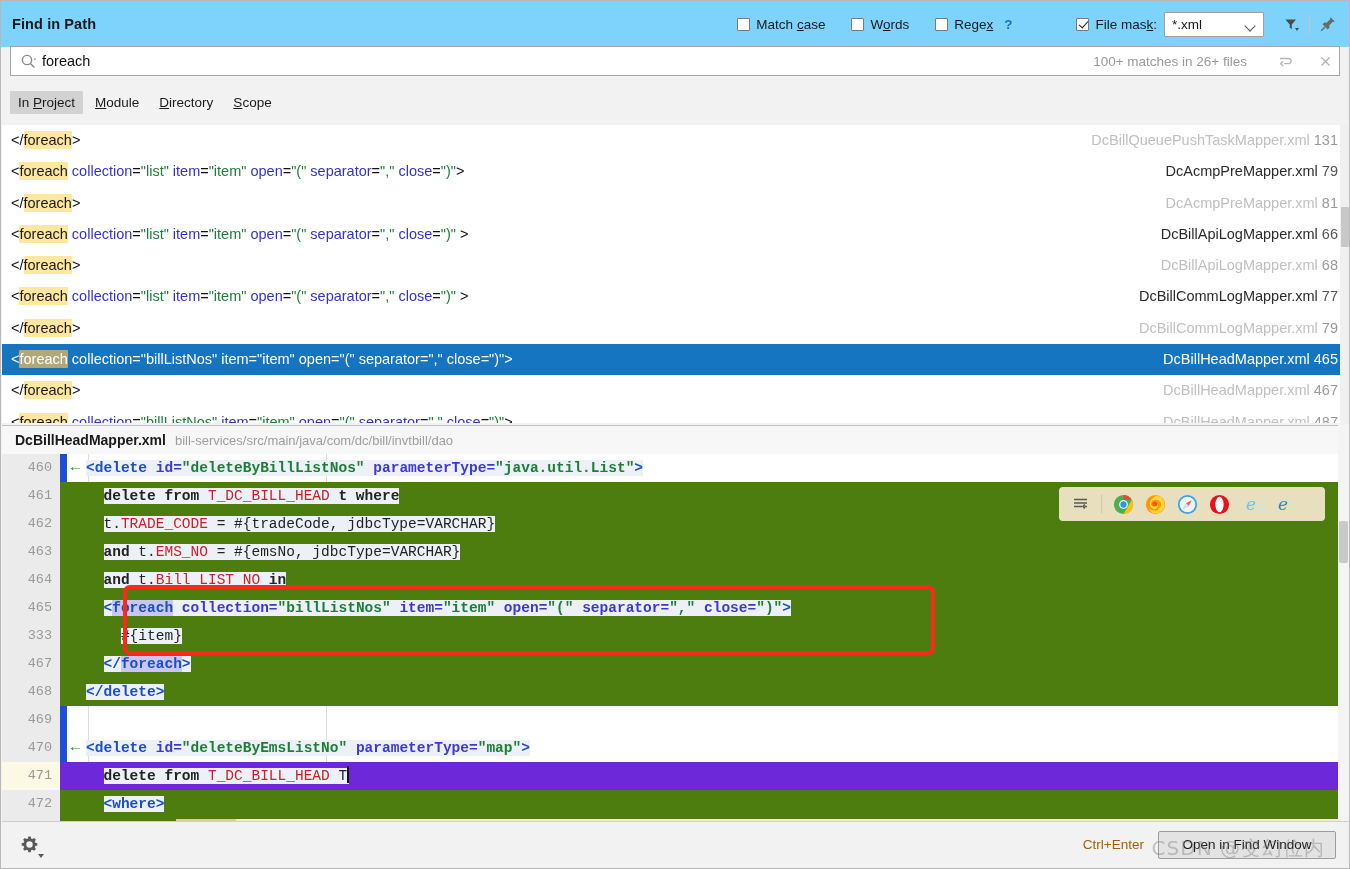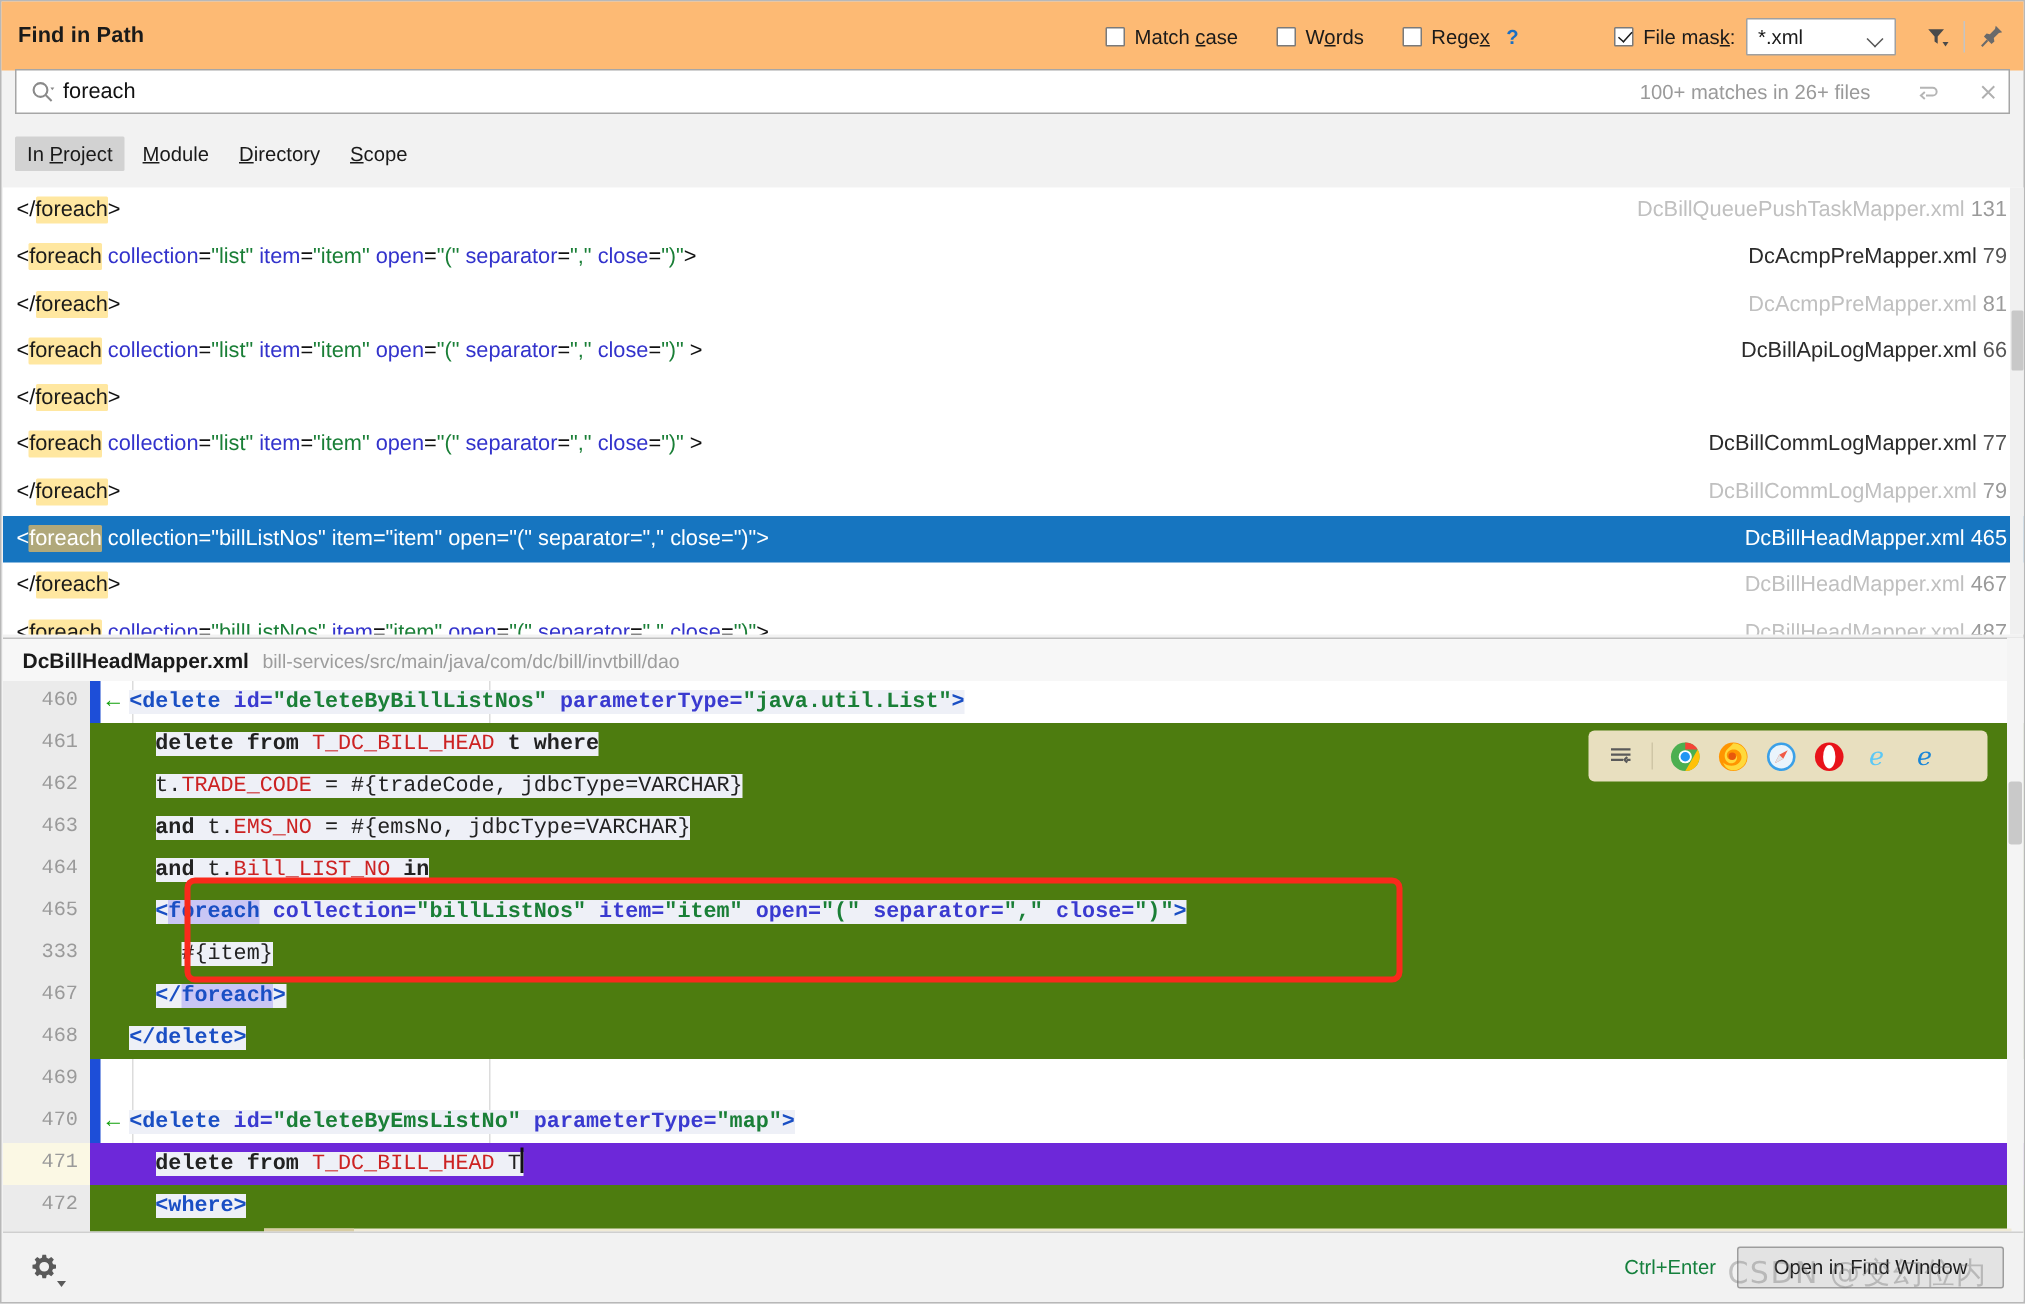--- a/index.html
+++ b/index.html
@@ -6,21 +6,21 @@
   body{
     width:1350px;height:869px;overflow:hidden;
     font-family:"Liberation Sans", sans-serif;
     font-size:13px;color:#1a1a1a;background:#f2f2f2;
   }
   #root{position:relative;width:1350px;height:869px;
     background:#f2f2f2;border:1px solid #b8b8b8;box-sizing:border-box;}
 
   
   .topbar{position:absolute;left:0;top:0;width:1348px;height:46px;
-    background:#fdba74;display:flex;align-items:center;box-sizing:border-box;}
+    background:#7dd3fc;display:flex;align-items:center;box-sizing:border-box;}
   .dlg-title{font-size:14.5px;font-weight:bold;color:#1a1a1a;padding-left:11px;letter-spacing:.1px;}
   .topright{margin-left:auto;display:flex;align-items:center;gap:0;padding-right:8px;}
   .chk{display:flex;align-items:center;gap:6px;margin-right:26px;cursor:default;}
   .box{width:13px;height:13px;border:1.3px solid #7a7a7a;background:#fff;
     box-sizing:border-box;position:relative;border-radius:1px;}
   .box.on:after{content:"";position:absolute;left:3.5px;top:0px;width:4px;height:8px;
     border:solid #1a1a1a;border-width:0 1.7px 1.7px 0;transform:rotate(42deg);}
   .chk-label{font-size:13.5px;color:#1a1a1a;white-space:nowrap;}
   .u{text-decoration:underline;}
   .qmark{color:#1a6fc4;font-weight:bold;font-size:13.5px;margin-left:5px;}
@@ -122,21 +122,21 @@
   .edsb{position:absolute;right:0;top:424px;width:11px;height:400px;background:#f4f4f4;}
   .edsb .thumb{position:absolute;left:1px;top:96px;width:9px;height:42px;background:#c9c9c9;border-radius:2px;}
   .edhsb{position:absolute;left:175px;top:818px;width:1165px;height:8px;background:#f0ead6;}
   .edhsb .thumb{position:absolute;left:0;top:0;width:60px;height:8px;background:#d8cda3;}
 
   
   .bottom{position:absolute;left:1px;bottom:1px;width:1347px;height:45px;
     background:#f2f2f2;border-top:1px solid #cfcfcf;display:flex;align-items:center;}
   .gear{margin-left:14px;width:26px;height:26px;display:flex;align-items:center;justify-content:center;position:relative;}
   .bright{margin-left:auto;display:flex;align-items:center;padding-right:13px;gap:14px;}
-  .shortcut{color:#15803d;font-size:13.5px;text-align:right;}
+  .shortcut{color:#a16207;font-size:13.5px;text-align:right;}
   .okbtn{height:28px;min-width:178px;border:1px solid #9d9d9d;background:#e3e3e3;
     display:flex;align-items:center;justify-content:center;font-size:13.5px;color:#1a1a1a;
     border-radius:2px;box-sizing:border-box;}
   .watermark{position:absolute;right:24px;bottom:6px;font-size:20px;color:rgba(120,120,120,.40);
     letter-spacing:1px;white-space:nowrap;pointer-events:none;z-index:60;
     font-family:"DejaVu Sans", sans-serif;}
 </style>
 </head>
 <body>
 
@@ -234,20 +234,21 @@
       <div class="row">
         <span class="code"><span class="c-punc">&lt;/</span><span class="hit">foreach</span><span class="c-punc">&gt;</span></span>
         <span class="fname dim">DcAcmpPreMapper.xml <span class="ln">81</span></span>
       </div>
       <div class="row">
         <span class="code"><span class="c-punc">&lt;</span><span class="hit">foreach</span><span class="c-attr"> collection</span><span class="c-eq">=</span><span class="c-val">"list"</span><span class="c-attr">  item</span><span class="c-eq">=</span><span class="c-val">"item"</span><span class="c-attr"> open</span><span class="c-eq">=</span><span class="c-val">"("</span><span class="c-attr"> separator</span><span class="c-eq">=</span><span class="c-val">","</span><span class="c-attr"> close</span><span class="c-eq">=</span><span class="c-val">")"</span><span class="c-punc"> &gt;</span></span>
         <span class="fname">DcBillApiLogMapper.xml <span class="ln">66</span></span>
       </div>
       <div class="row">
         <span class="code"><span class="c-punc">&lt;/</span><span class="hit">foreach</span><span class="c-punc">&gt;</span></span>
+        <span class="fname dim">DcBillApiLogMapper.xml <span class="ln">68</span></span>
       </div>
       <div class="row">
         <span class="code"><span class="c-punc">&lt;</span><span class="hit">foreach</span><span class="c-attr"> collection</span><span class="c-eq">=</span><span class="c-val">"list"</span><span class="c-attr">  item</span><span class="c-eq">=</span><span class="c-val">"item"</span><span class="c-attr"> open</span><span class="c-eq">=</span><span class="c-val">"("</span><span class="c-attr"> separator</span><span class="c-eq">=</span><span class="c-val">","</span><span class="c-attr"> close</span><span class="c-eq">=</span><span class="c-val">")"</span><span class="c-punc"> &gt;</span></span>
         <span class="fname">DcBillCommLogMapper.xml <span class="ln">77</span></span>
       </div>
       <div class="row">
         <span class="code"><span class="c-punc">&lt;/</span><span class="hit">foreach</span><span class="c-punc">&gt;</span></span>
         <span class="fname dim">DcBillCommLogMapper.xml <span class="ln">79</span></span>
       </div>
       <div class="row sel">

